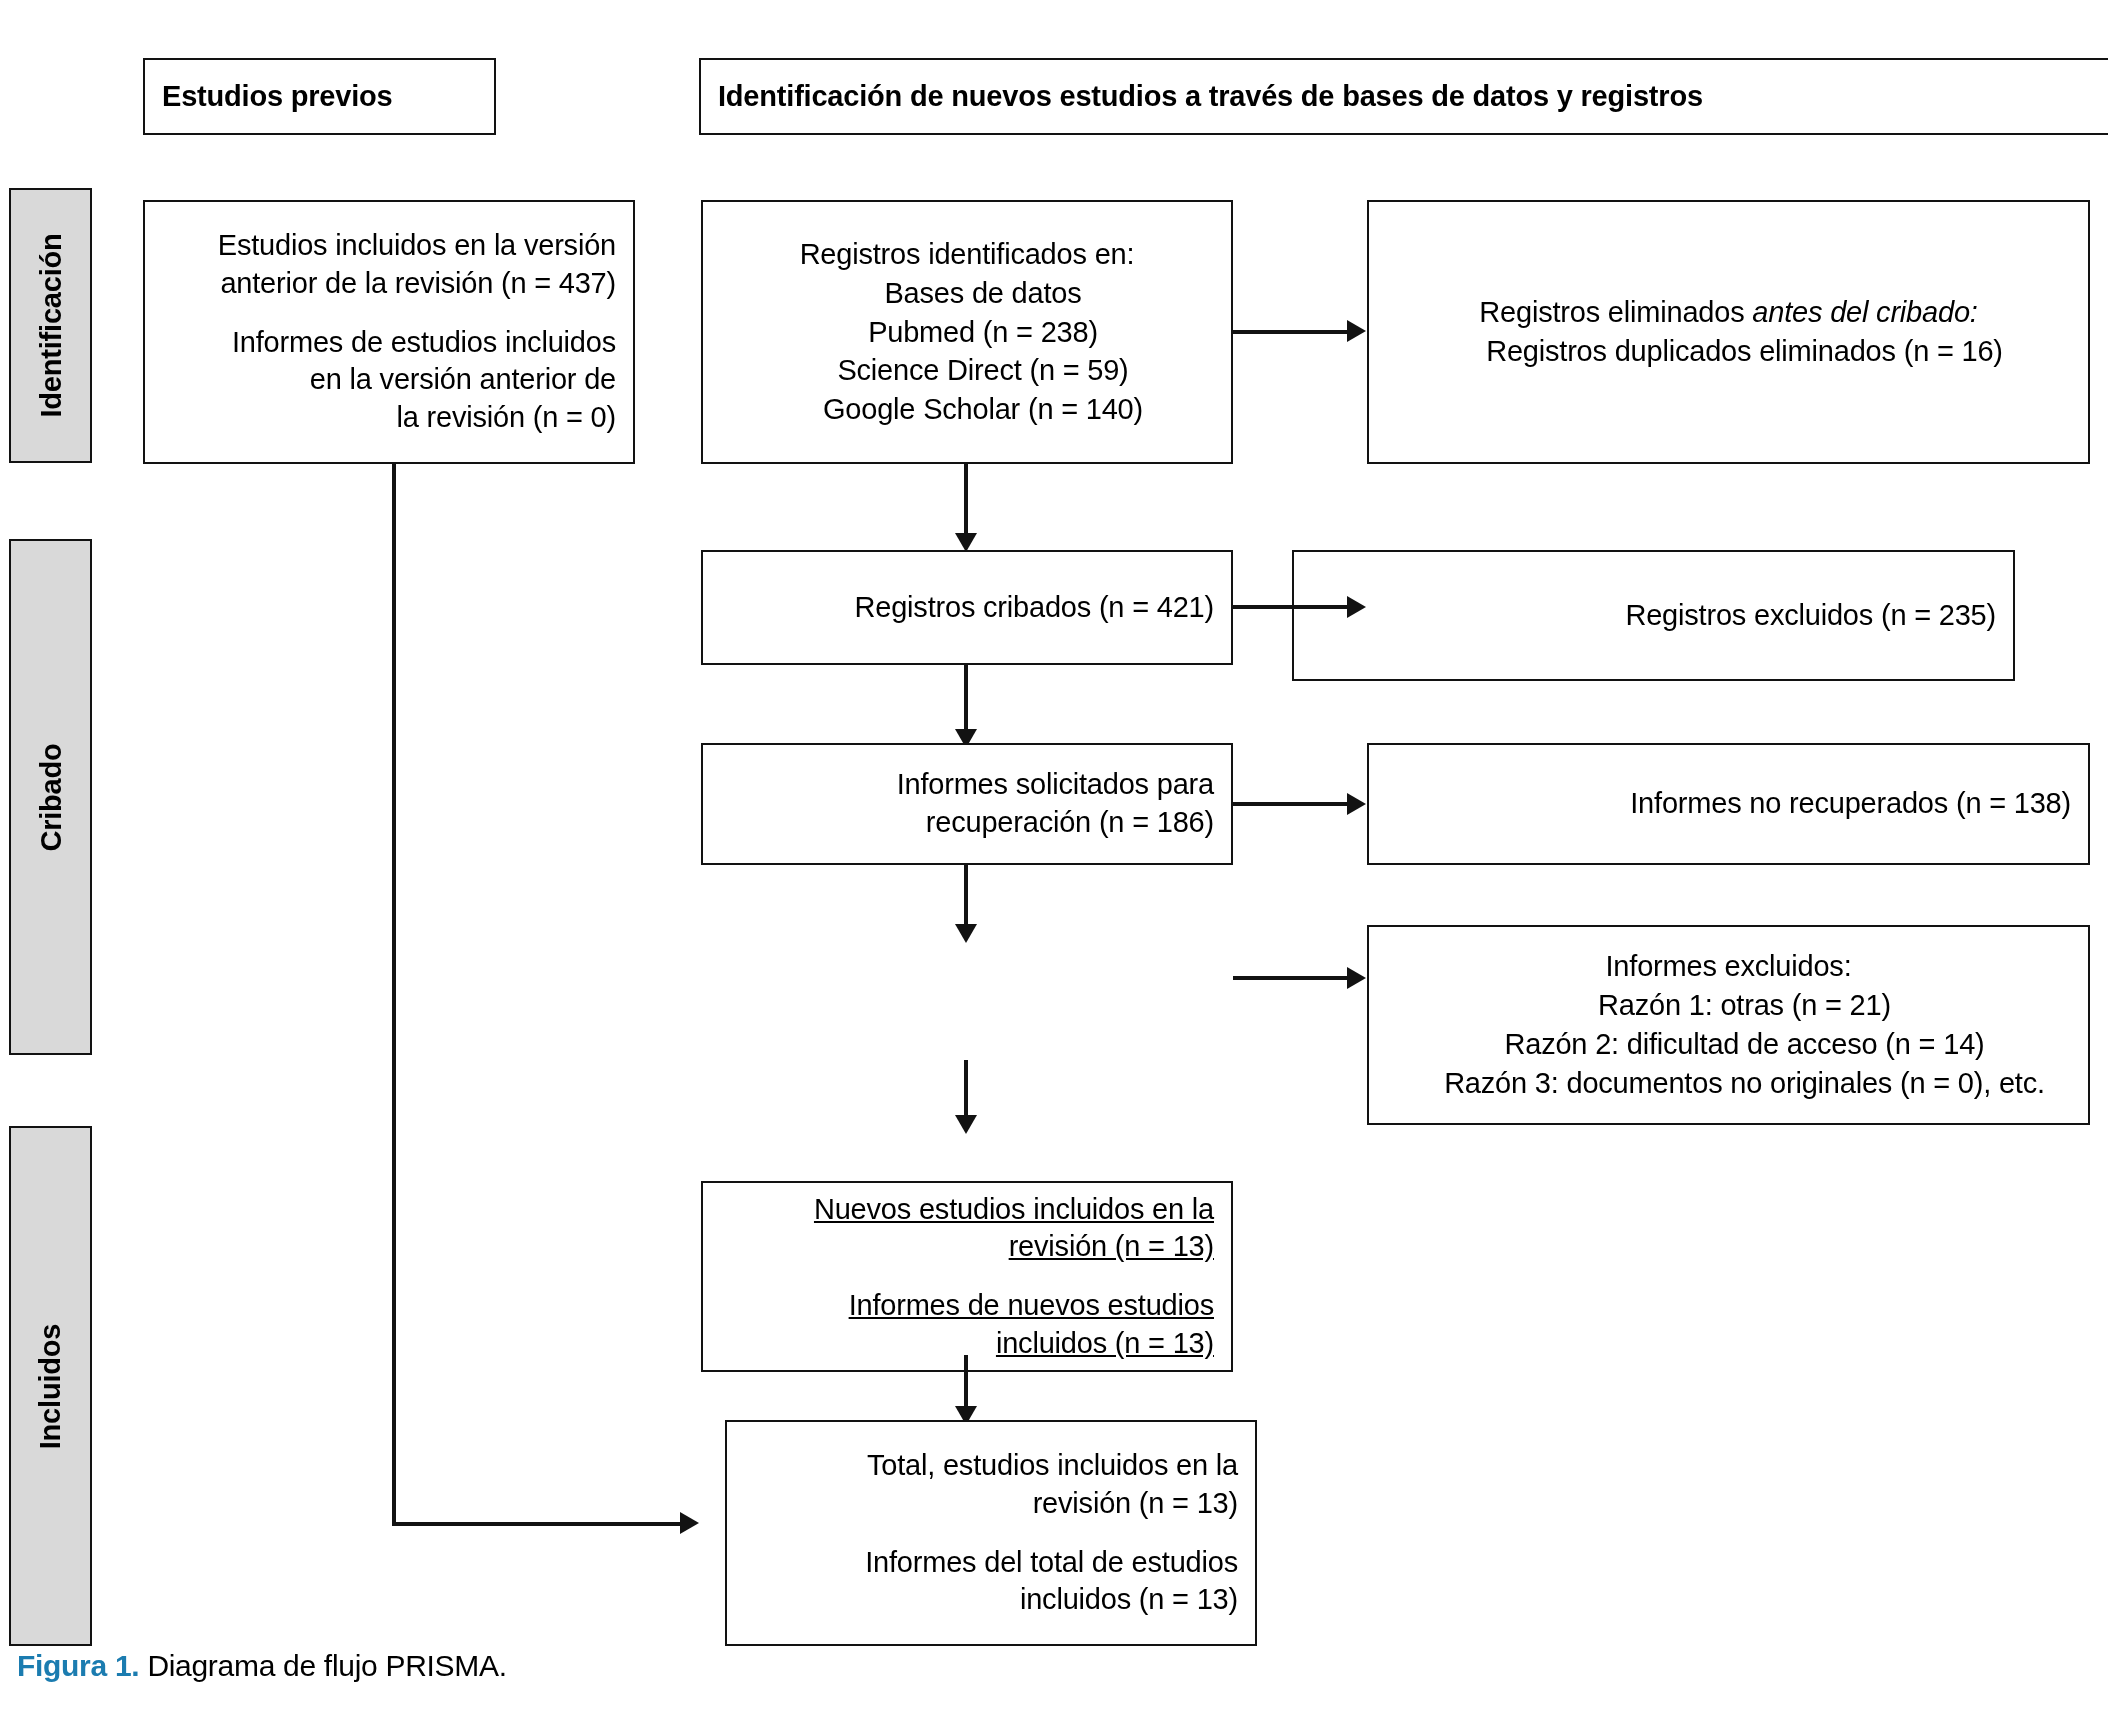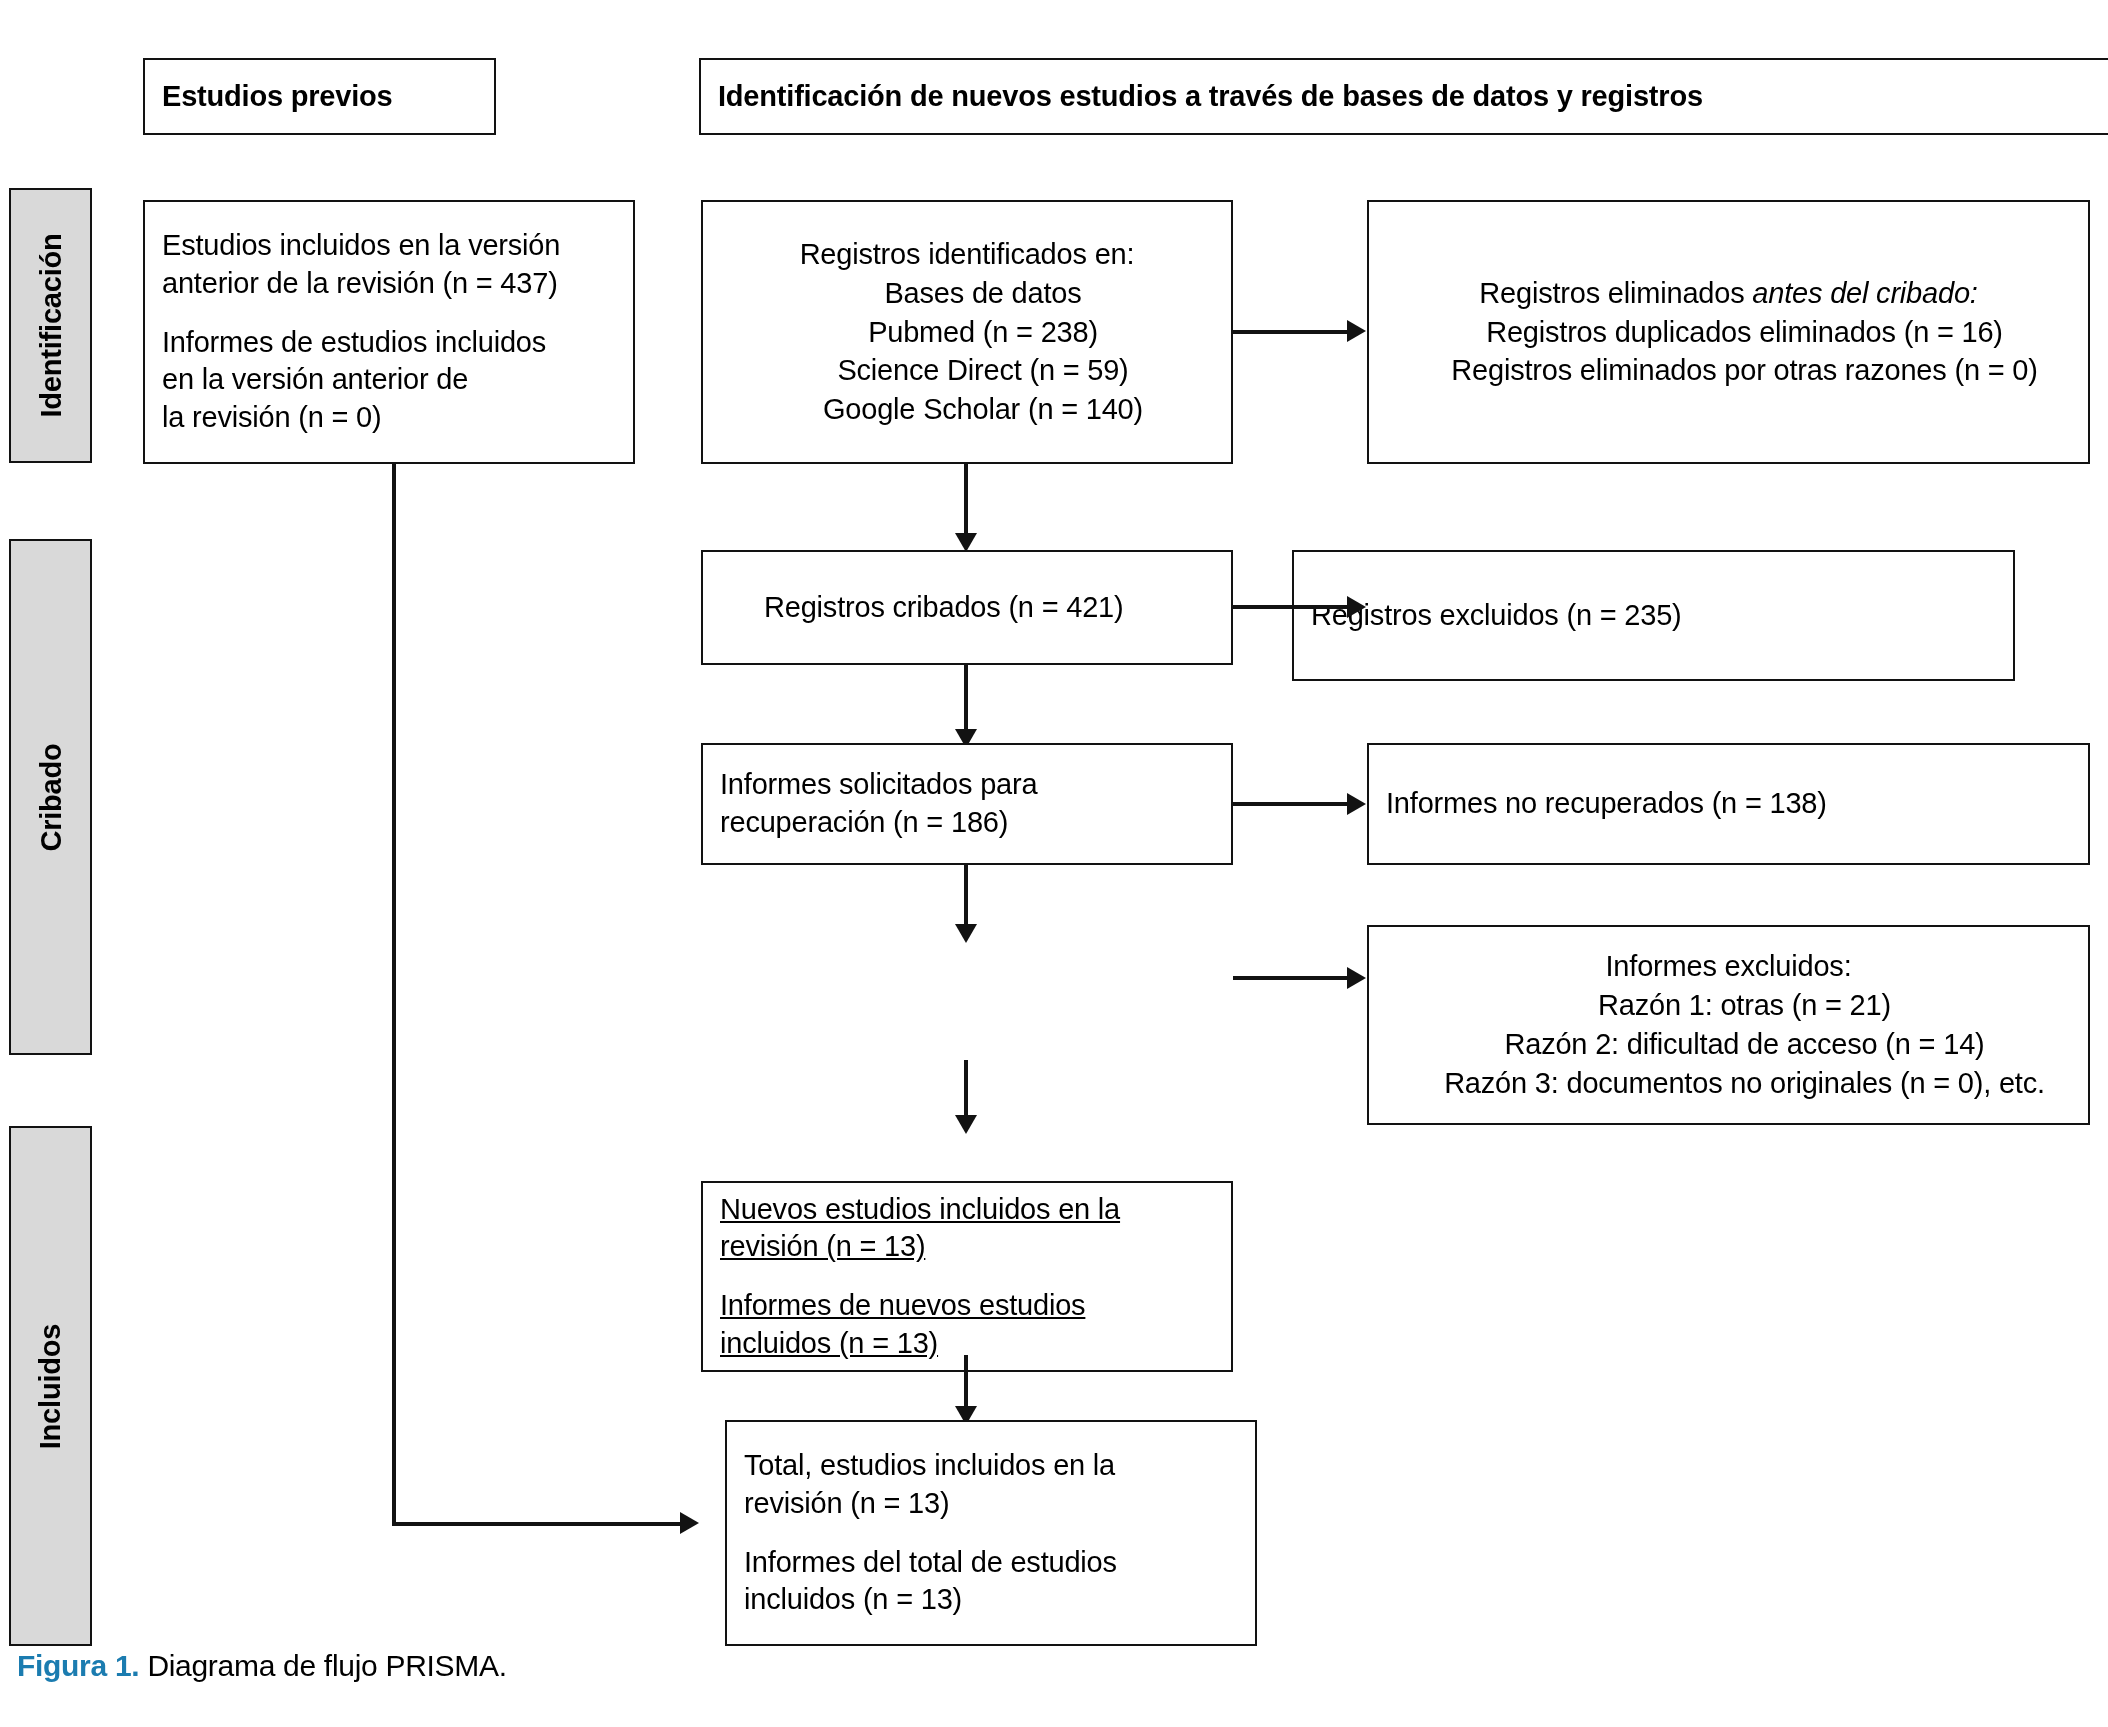--- a/index.html
+++ b/index.html
@@ -34,21 +34,21 @@
     padding: 0 17px;
     box-sizing: border-box;
   }
   .hdr-label {
     font-weight: bold;
     font-size: 29px;
     letter-spacing: -0.2px;
     white-space: nowrap;
   }
   .ctext {
-    text-align: left;
+    text-align: right;
     font-size: 29px;
     line-height: 1.30;
     letter-spacing: -0.2px;
   }
   .ltext {
     text-align: center;
     font-size: 29px;
     line-height: 1.34;
     letter-spacing: -0.2px;
   }
@@ -165,21 +165,20 @@
     </div>
   </div>
 
   <div class="box" style="left:1367px; top:200px; width:723px; height:264px;">
     <div class="box-inner">
       <div class="ltext">
         <div>
           <span>Registros eliminados </span><span class="ital">antes del cribado:</span>
         </div>
         <div class="indent">Registros duplicados eliminados (n = 16)</div>
-        <div class="indent">Registros eliminados por otras razones (n = 0)</div>
       </div>
     </div>
   </div>
 
   <div class="hline" style="left:1233px; top:330px; width:115px;"></div>
   <div class="arrow-right" style="left:1347px; top:320px;"></div>
 
   <div class="vline" style="left:964px; top:463px; height:73px;"></div>
   <div class="arrow-down" style="left:955px; top:533px;"></div>
 

